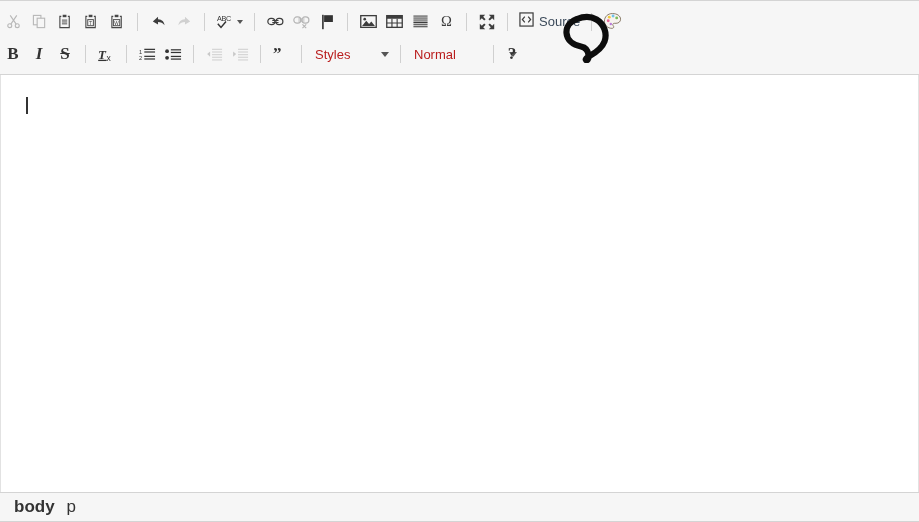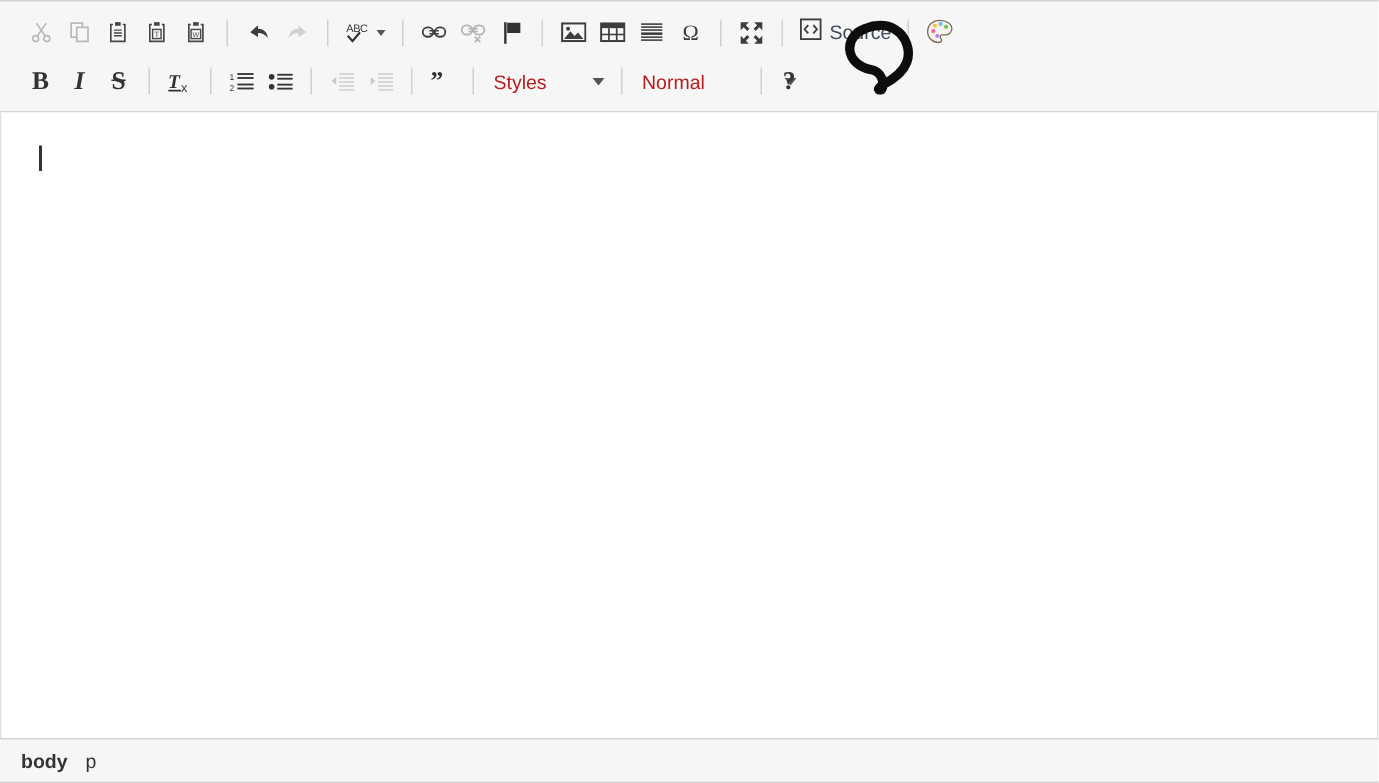--- a/index.html
+++ b/index.html
@@ -32,21 +32,20 @@
     border-top: 1px solid #d4d4d4;
     border-bottom: 1px solid #d4d4d4;
     padding: 0;
     box-sizing: border-box;
     flex: 0 0 auto;
   }
   .toolbar-row {
     display: flex;
     align-items: center;
     height: 32px;
-    padding-left: 14px;
     box-sizing: border-box;
     position: relative;
   }
   .toolbar-row.row1 { height: 33px; margin-top: 4px; }
   .toolbar-row.row2 { height: 32px; margin-bottom: 4px; }
 
   .tb-group {
     display: flex;
     align-items: center;
   }
@@ -181,21 +180,21 @@
     background: #f6f6f6;
     border-top: 1px solid #d4d4d4;
     border-bottom: 1px solid #d4d4d4;
     display: flex;
     align-items: center;
     padding-left: 14px;
     box-sizing: border-box;
     gap: 12px;
   }
   .path-item {
-    font-size: 13px;
+    font-size: 17px;
     color: #333;
     cursor: pointer;
     text-align: center;
   }
   .path-item.strong { font-weight: bold; }
 
   
   .annotation {
     position: absolute;
     left: 550px;

